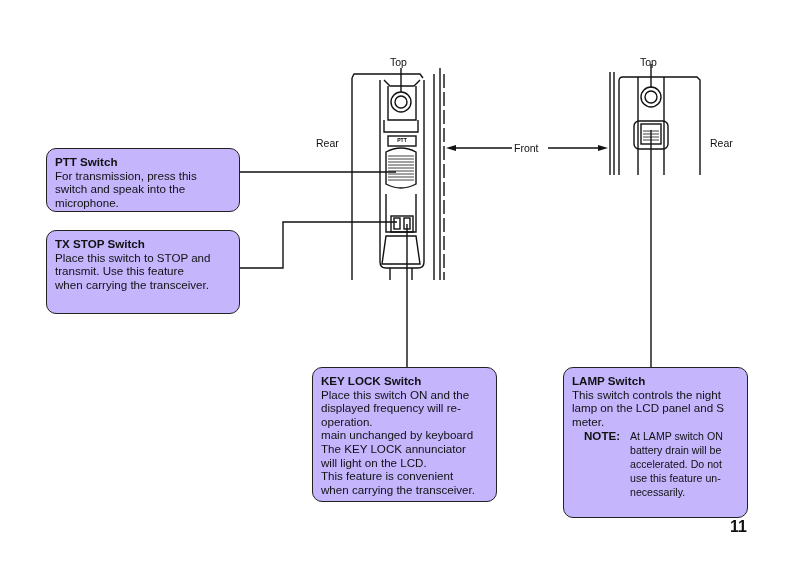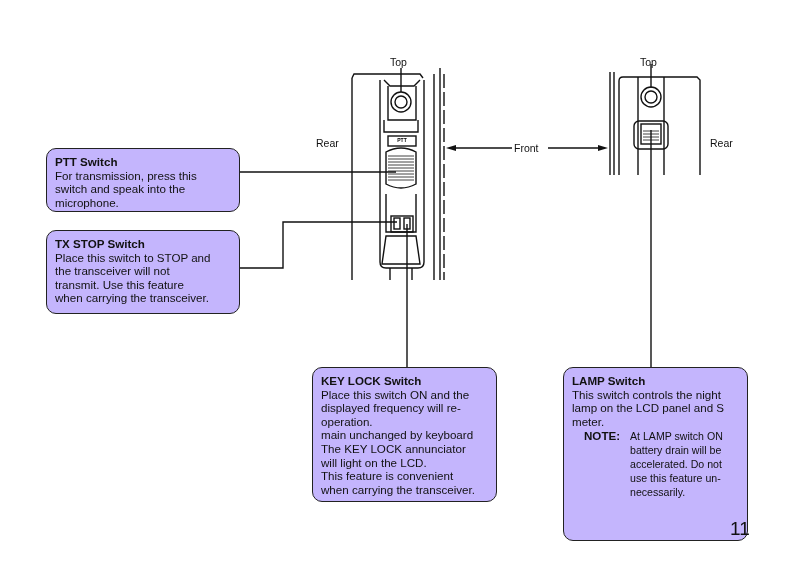--- a/index.html
+++ b/index.html
@@ -9,21 +9,21 @@
   .box { position:absolute; border:1.3px solid #222; border-radius:10px;
          background:#c4b5fd; box-sizing:border-box; padding:6px 8px 6px 8px;
          font-size:11.6px; line-height:13.6px; }
   .box .title { font-weight:bold; display:block; }
   .box .body { display:block; text-align:justify; }
   .box .body span { display:block; }
   .note { display:flex; margin-top:1px; }
   .note .note-label { font-weight:bold; width:46px; flex:none;margin-left:12px; }
   .note .note-text { text-align:justify; font-size:10.6px; line-height:14px; }
   .label { position:absolute; font-weight:normal; font-size:10.5px; }
-  .page-num { position:absolute; font-weight:normal; font-size:19px; }
+  .page-num { position:absolute; font-weight:bold; font-size:16px; }
 </style>
 </head>
 <body>
 
 <svg class="diagram" viewBox="0 0 793 566" xmlns="http://www.w3.org/2000/svg">
   <g fill="none" stroke="#111" stroke-width="1.4">
 
     <g>
 
       <path d="M352 78 L352 280"></path>
@@ -118,41 +118,40 @@
     <span>For transmission, press this</span>
     <span>switch and speak into the</span>
     <span>microphone.</span>
   </span>
 </div>
 
 <div class="box" style="left:46px; top:230px; width:194px; height:84px;">
   <span class="title">TX STOP Switch</span>
   <span class="body">
     <span>Place this switch to STOP and</span>
-    <span>the transceiver will not</span>
     <span>transmit. Use this feature</span>
     <span>when carrying the transceiver.</span>
   </span>
 </div>
 
 <div class="box" style="left:312px; top:367px; width:185px; height:135px;">
   <span class="title">KEY LOCK Switch</span>
   <span class="body">
     <span>Place this switch ON and the</span>
     <span>displayed frequency will re-</span>
     <span>operation.</span>
     <span>main unchanged by keyboard</span>
     <span>The KEY LOCK annunciator</span>
     <span>will light on the LCD.</span>
     <span>This feature is convenient</span>
     <span>when carrying the transceiver.</span>
   </span>
 </div>
 
-<div class="box" style="left:563px; top:367px; width:185px; height:174px;padding-left:8px;">
+<div class="box" style="left:563px; top:367px; width:185px; height:151px;padding-left:8px;">
   <span class="title">LAMP Switch</span>
   <span class="body">
     <span>This switch controls the night</span>
     <span>lamp on the LCD panel and S</span>
     <span>meter.</span>
   </span>
   <div class="note">
     <span class="note-label">NOTE:</span>
     <span class="note-text">
       <span style="display:block">At LAMP switch ON</span>

